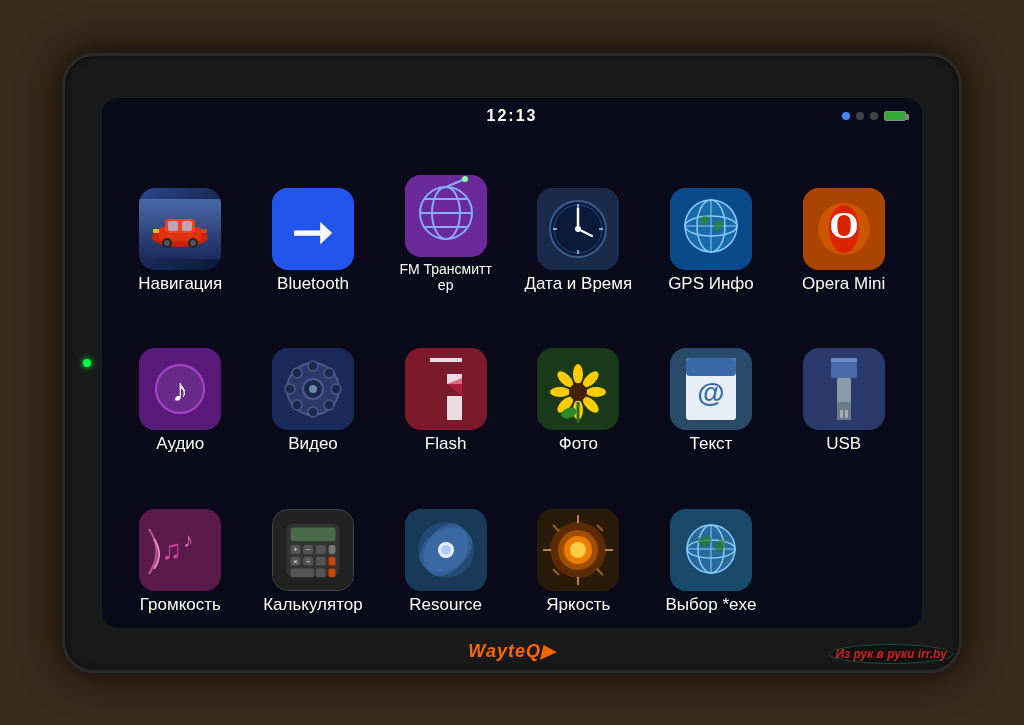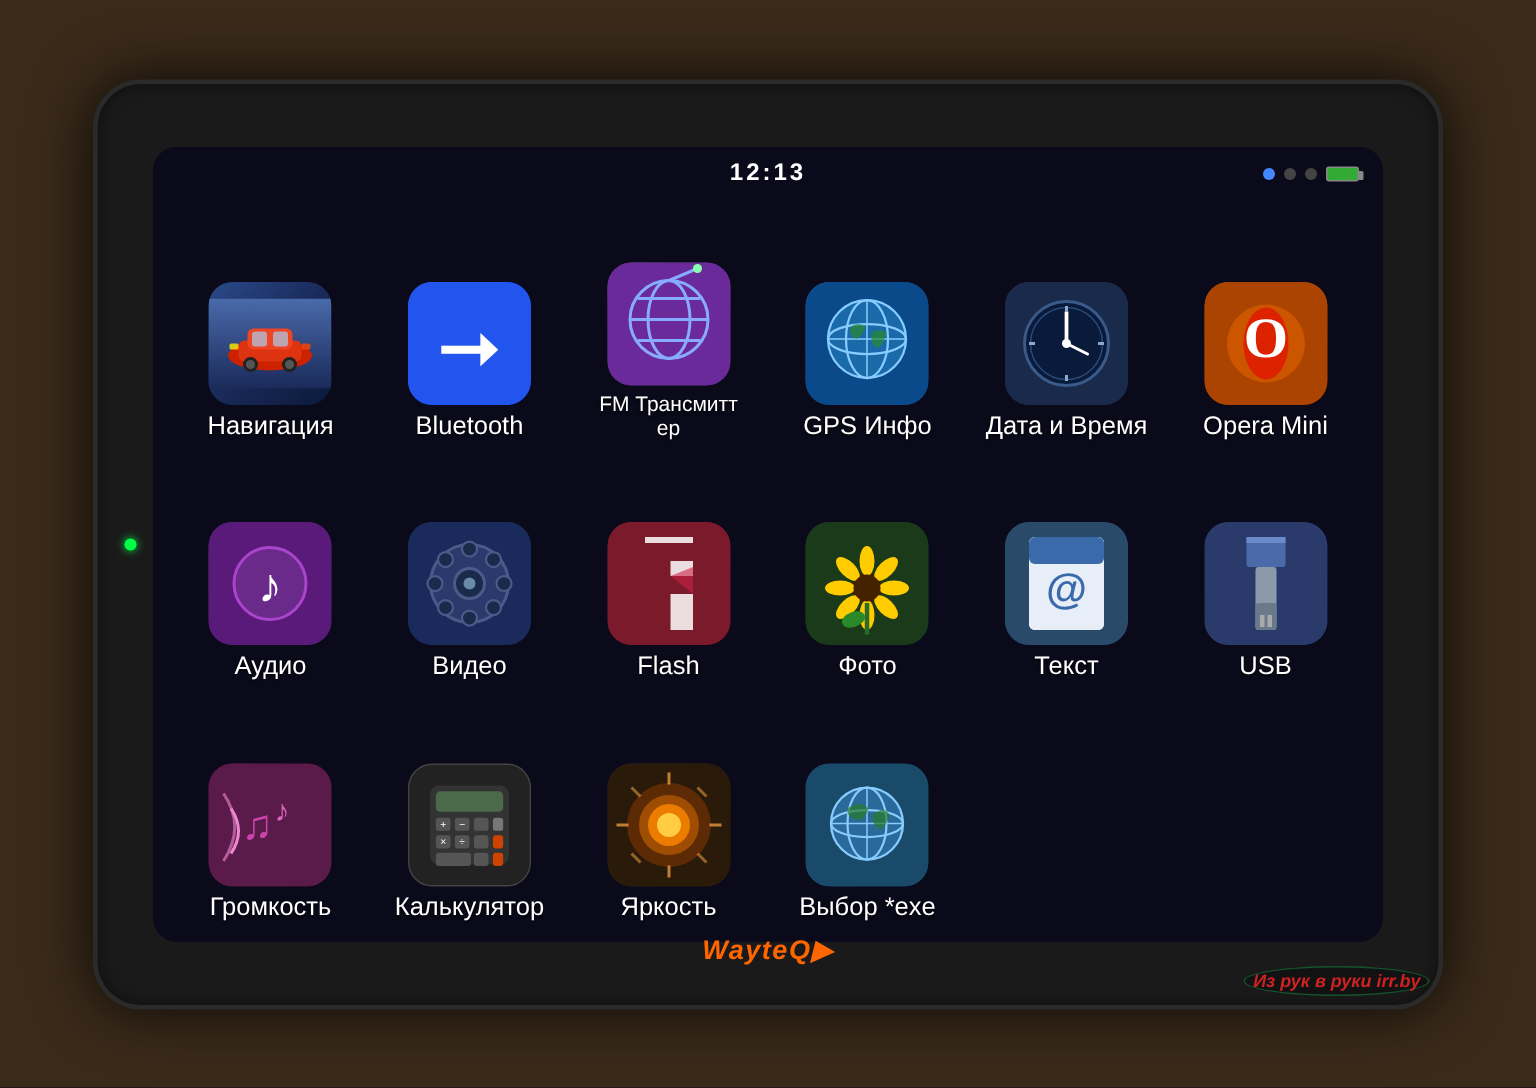--- a/index.html
+++ b/index.html
@@ -32,21 +32,21 @@
       top: 50%;
       transform: translateY(-50%);
       width: 8px;
       height: 8px;
       border-radius: 50%;
       background: #00ff44;
       box-shadow: 0 0 6px #00ff44;
     }
     .brand {
       position: absolute;
-      bottom: 26px;
+      bottom: 8px;
       left: 50%;
       transform: translateX(-50%);
       color: #d4a060;
       font-size: 18px;
       font-weight: bold;
       font-style: italic;
       letter-spacing: 1px;
     }
     .brand span {
       color: #ff6600;
@@ -321,54 +321,54 @@
 
             <line x1="41" y1="12" x2="60" y2="4" stroke="#88aaff" stroke-width="2"></line>
             <circle cx="60" cy="4" r="3" fill="#88ffaa"></circle>
           </svg>
         </div>
         <span class="app-label" style="white-space:pre-line;font-size:14px;">FM Трансмитт
 ер</span>
       </div>
 
       <div class="app-item">
+        <div class="app-icon icon-clock">
+          <svg viewBox="0 0 82 82" width="82" height="82">
+            <rect width="82" height="82" rx="16" fill="#1a2a4a"></rect>
+            <circle cx="41" cy="41" r="28" fill="#0a1a3a" stroke="#3a5a8a" stroke-width="2"></circle>
+            <circle cx="41" cy="41" r="24" fill="none" stroke="#2a4a7a" stroke-width="1"></circle>
+
+            <line x1="41" y1="41" x2="41" y2="20" stroke="white" stroke-width="2.5" stroke-linecap="round"></line>
+            <line x1="41" y1="41" x2="55" y2="48" stroke="white" stroke-width="2" stroke-linecap="round"></line>
+            <circle cx="41" cy="41" r="3" fill="white"></circle>
+
+            <line x1="41" y1="16" x2="41" y2="20" stroke="#88aacc" stroke-width="2"></line>
+            <line x1="41" y1="62" x2="41" y2="66" stroke="#88aacc" stroke-width="2"></line>
+            <line x1="16" y1="41" x2="20" y2="41" stroke="#88aacc" stroke-width="2"></line>
+            <line x1="62" y1="41" x2="66" y2="41" stroke="#88aacc" stroke-width="2"></line>
+          </svg>
+        </div>
+        <span class="app-label">Дата и Время</span>
+      </div>
+
+      <div class="app-item">
         <div class="app-icon icon-gps">
           <svg viewBox="0 0 82 82" width="82" height="82">
             <rect width="82" height="82" rx="16" fill="#0a4a8a"></rect>
             <circle cx="41" cy="38" r="26" fill="#1a6aaa" stroke="#88ccff" stroke-width="1.5"></circle>
             <ellipse cx="41" cy="38" rx="14" ry="26" fill="none" stroke="#88ccff" stroke-width="1.5"></ellipse>
             <ellipse cx="41" cy="38" rx="26" ry="10" fill="none" stroke="#88ccff" stroke-width="1.5"></ellipse>
             <line x1="15" y1="38" x2="67" y2="38" stroke="#88ccff" stroke-width="1"></line>
             <line x1="41" y1="12" x2="41" y2="64" stroke="#88ccff" stroke-width="1"></line>
 
             <path d="M30,30 Q35,26 40,30 Q38,36 34,38 Q29,36 30,30Z" fill="#2a8a2a" opacity="0.7"></path>
             <path d="M44,34 Q50,30 54,34 Q52,42 48,44 Q43,42 44,34Z" fill="#2a8a2a" opacity="0.7"></path>
           </svg>
         </div>
         <span class="app-label">GPS Инфо</span>
-      </div>
-
-      <div class="app-item">
-        <div class="app-icon icon-clock">
-          <svg viewBox="0 0 82 82" width="82" height="82">
-            <rect width="82" height="82" rx="16" fill="#1a2a4a"></rect>
-            <circle cx="41" cy="41" r="28" fill="#0a1a3a" stroke="#3a5a8a" stroke-width="2"></circle>
-            <circle cx="41" cy="41" r="24" fill="none" stroke="#2a4a7a" stroke-width="1"></circle>
-
-            <line x1="41" y1="41" x2="41" y2="20" stroke="white" stroke-width="2.5" stroke-linecap="round"></line>
-            <line x1="41" y1="41" x2="55" y2="48" stroke="white" stroke-width="2" stroke-linecap="round"></line>
-            <circle cx="41" cy="41" r="3" fill="white"></circle>
-
-            <line x1="41" y1="16" x2="41" y2="20" stroke="#88aacc" stroke-width="2"></line>
-            <line x1="41" y1="62" x2="41" y2="66" stroke="#88aacc" stroke-width="2"></line>
-            <line x1="16" y1="41" x2="20" y2="41" stroke="#88aacc" stroke-width="2"></line>
-            <line x1="62" y1="41" x2="66" y2="41" stroke="#88aacc" stroke-width="2"></line>
-          </svg>
-        </div>
-        <span class="app-label">Дата и Время</span>
       </div>
 
       <div class="app-item">
         <div class="app-icon icon-opera">
           <svg viewBox="0 0 82 82" width="82" height="82">
             <rect width="82" height="82" rx="16" fill="#aa4400"></rect>
             <circle cx="41" cy="41" r="26" fill="#cc5500"></circle>
             <ellipse cx="41" cy="41" rx="15" ry="24" fill="#dd2200"></ellipse>
             <text x="41" y="50" text-anchor="middle" font-size="38" fill="white" font-weight="bold" font-family="serif">O</text>
           </svg>
@@ -514,20 +514,34 @@
             <text x="23" y="43" font-size="7" fill="white" text-anchor="middle">+</text>
             <text x="36" y="43" font-size="7" fill="white" text-anchor="middle">−</text>
             <text x="23" y="55" font-size="7" fill="white" text-anchor="middle">×</text>
             <text x="36" y="55" font-size="7" fill="white" text-anchor="middle">÷</text>
           </svg>
         </div>
         <span class="app-label">Калькулятор</span>
       </div>
 
 
+      <div class="app-item">
+        <div class="app-icon icon-resource">
+          <svg viewBox="0 0 82 82" width="82" height="82">
+            <rect width="82" height="82" rx="16" fill="#1a3a5a"></rect>
+
+            <circle cx="41" cy="41" r="28" fill="#2a5a8a" opacity="0.5"></circle>
+            <ellipse cx="41" cy="41" rx="20" ry="28" fill="#3a6aaa" opacity="0.6" transform="rotate(30 41 41)"></ellipse>
+            <ellipse cx="41" cy="41" rx="20" ry="28" fill="#4a7abb" opacity="0.4" transform="rotate(60 41 41)"></ellipse>
+            <circle cx="41" cy="41" r="8" fill="white" opacity="0.9"></circle>
+            <circle cx="41" cy="41" r="5" fill="#aaccff"></circle>
+          </svg>
+        </div>
+        <span class="app-label">Resource</span>
+      </div>
 
       <div class="app-item">
         <div class="app-icon icon-bright">
           <svg viewBox="0 0 82 82" width="82" height="82">
             <rect width="82" height="82" rx="16" fill="#2a1a0a"></rect>
 
             <circle cx="41" cy="41" r="28" fill="#aa4400" opacity="0.4"></circle>
             <circle cx="41" cy="41" r="20" fill="#cc6600" opacity="0.6"></circle>
             <circle cx="41" cy="41" r="14" fill="#ff8800" opacity="0.8"></circle>
             <circle cx="41" cy="41" r="8" fill="#ffcc44"></circle>

